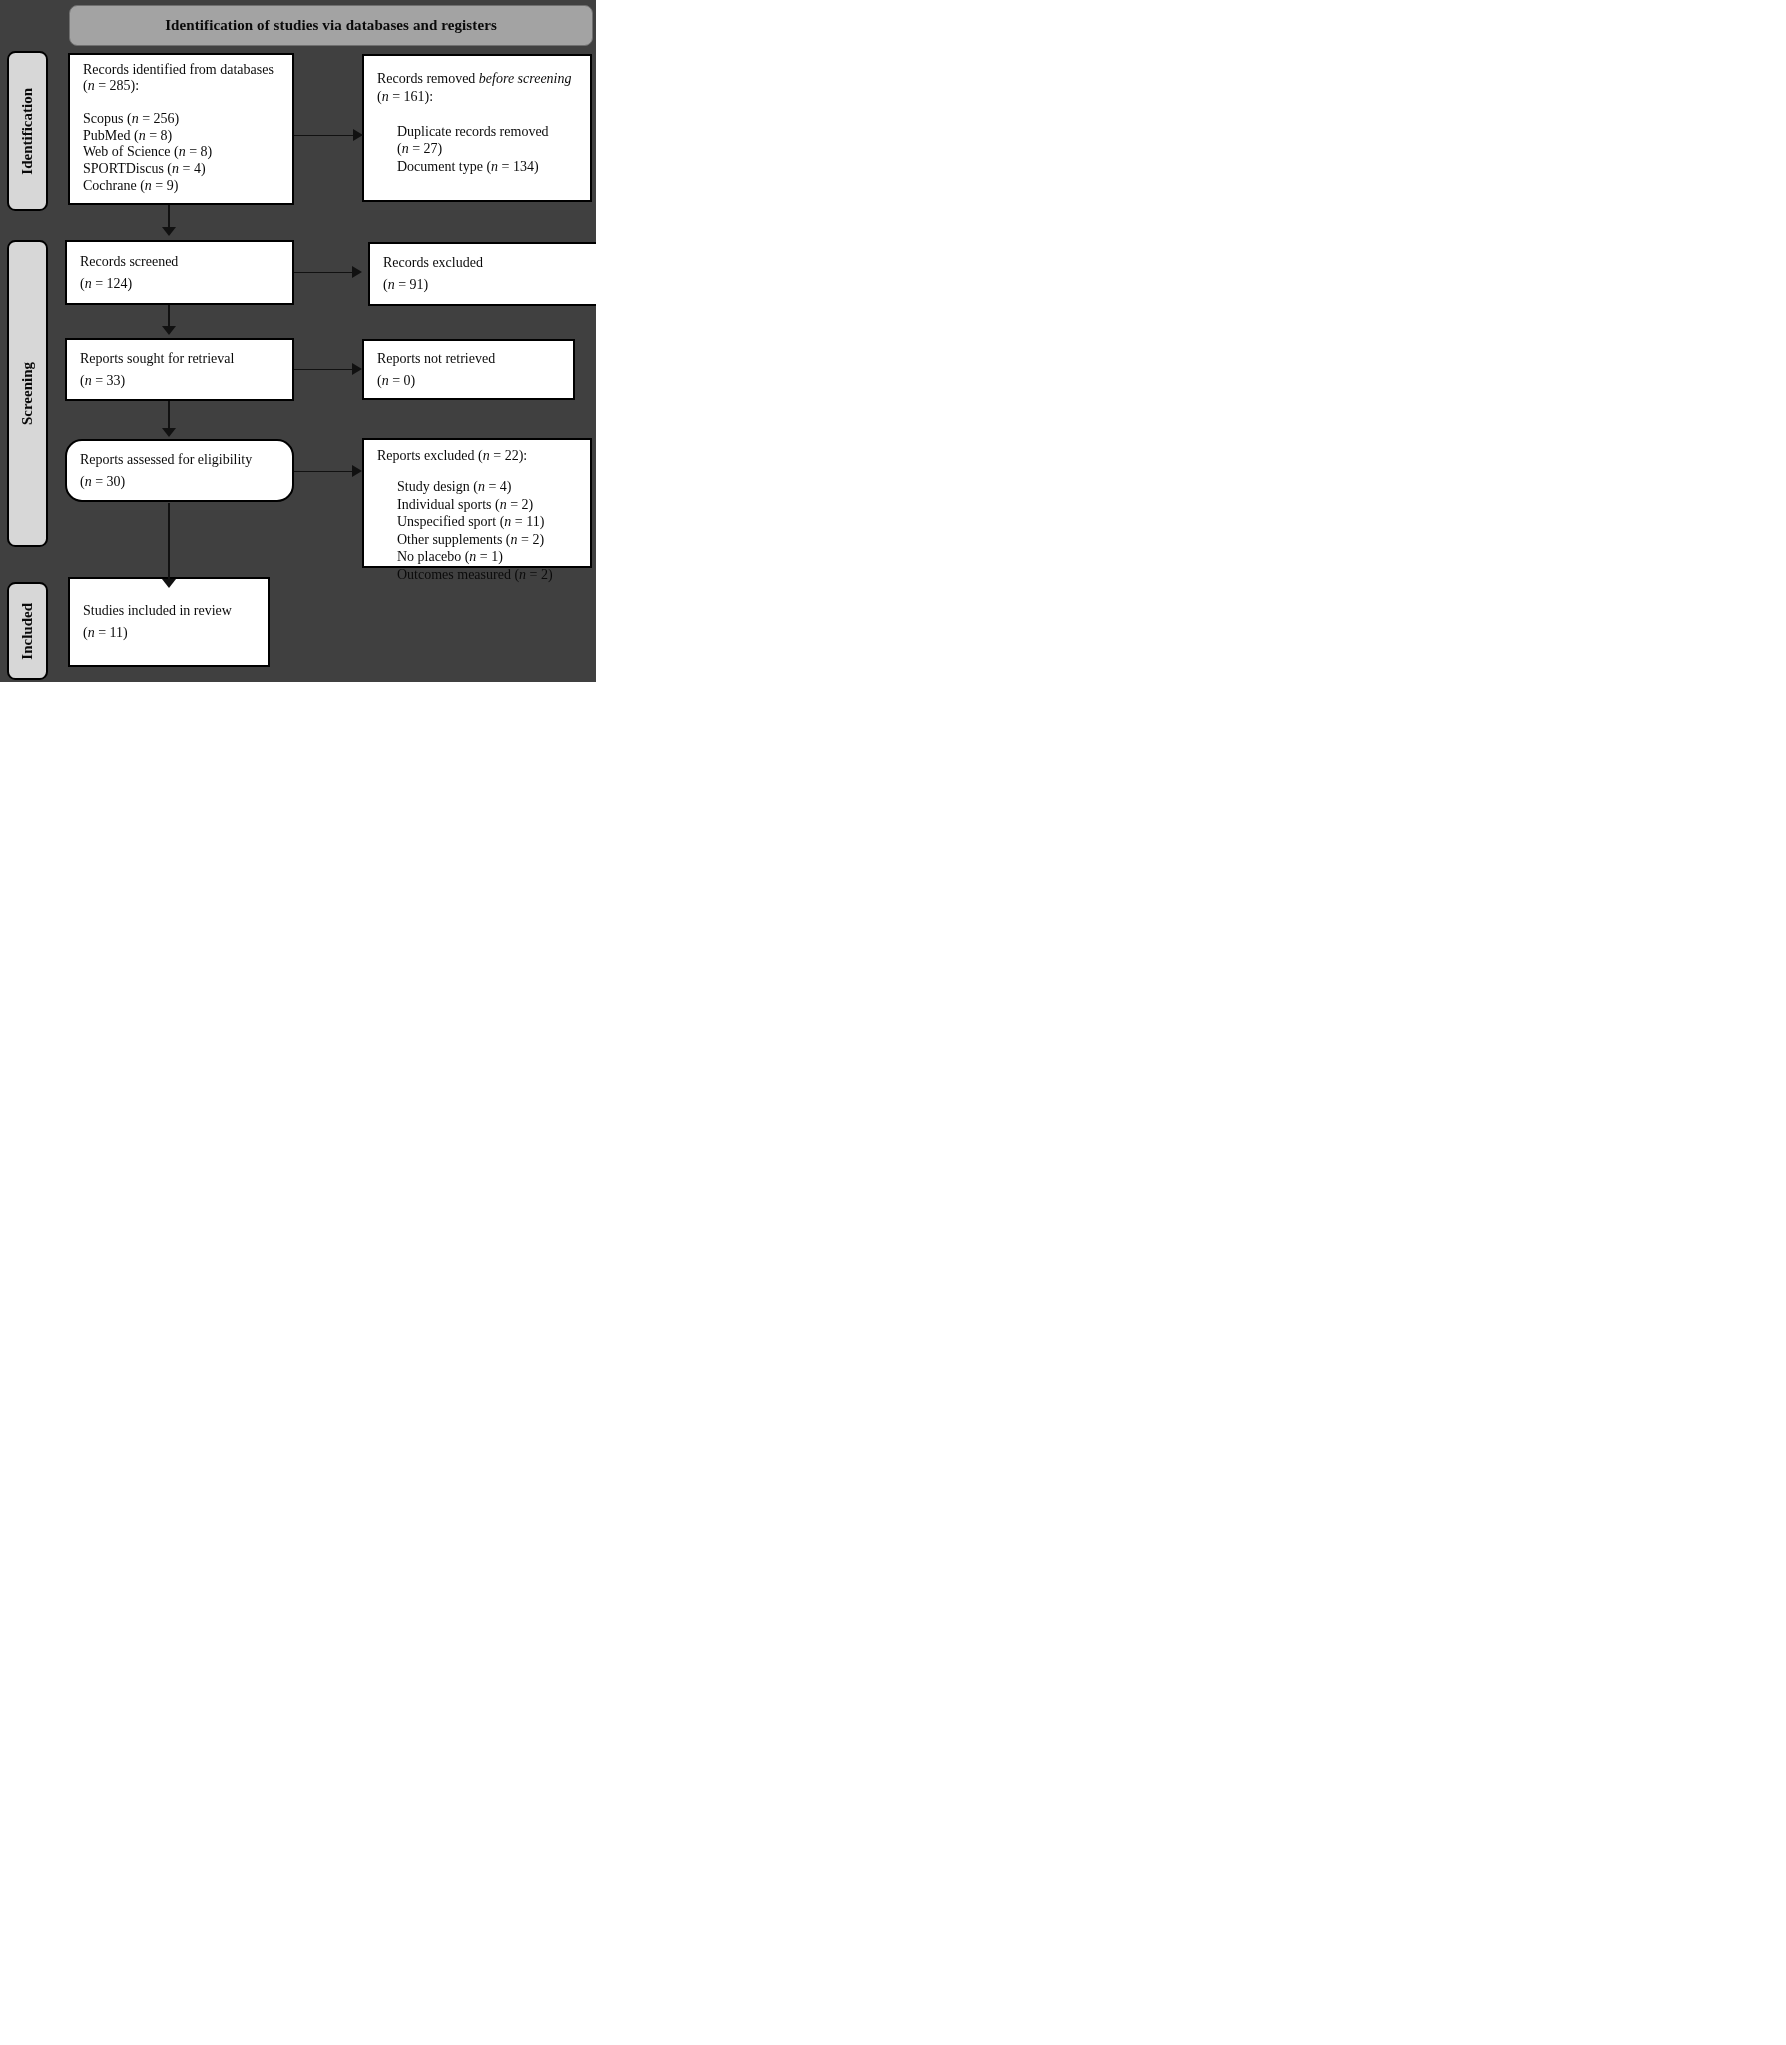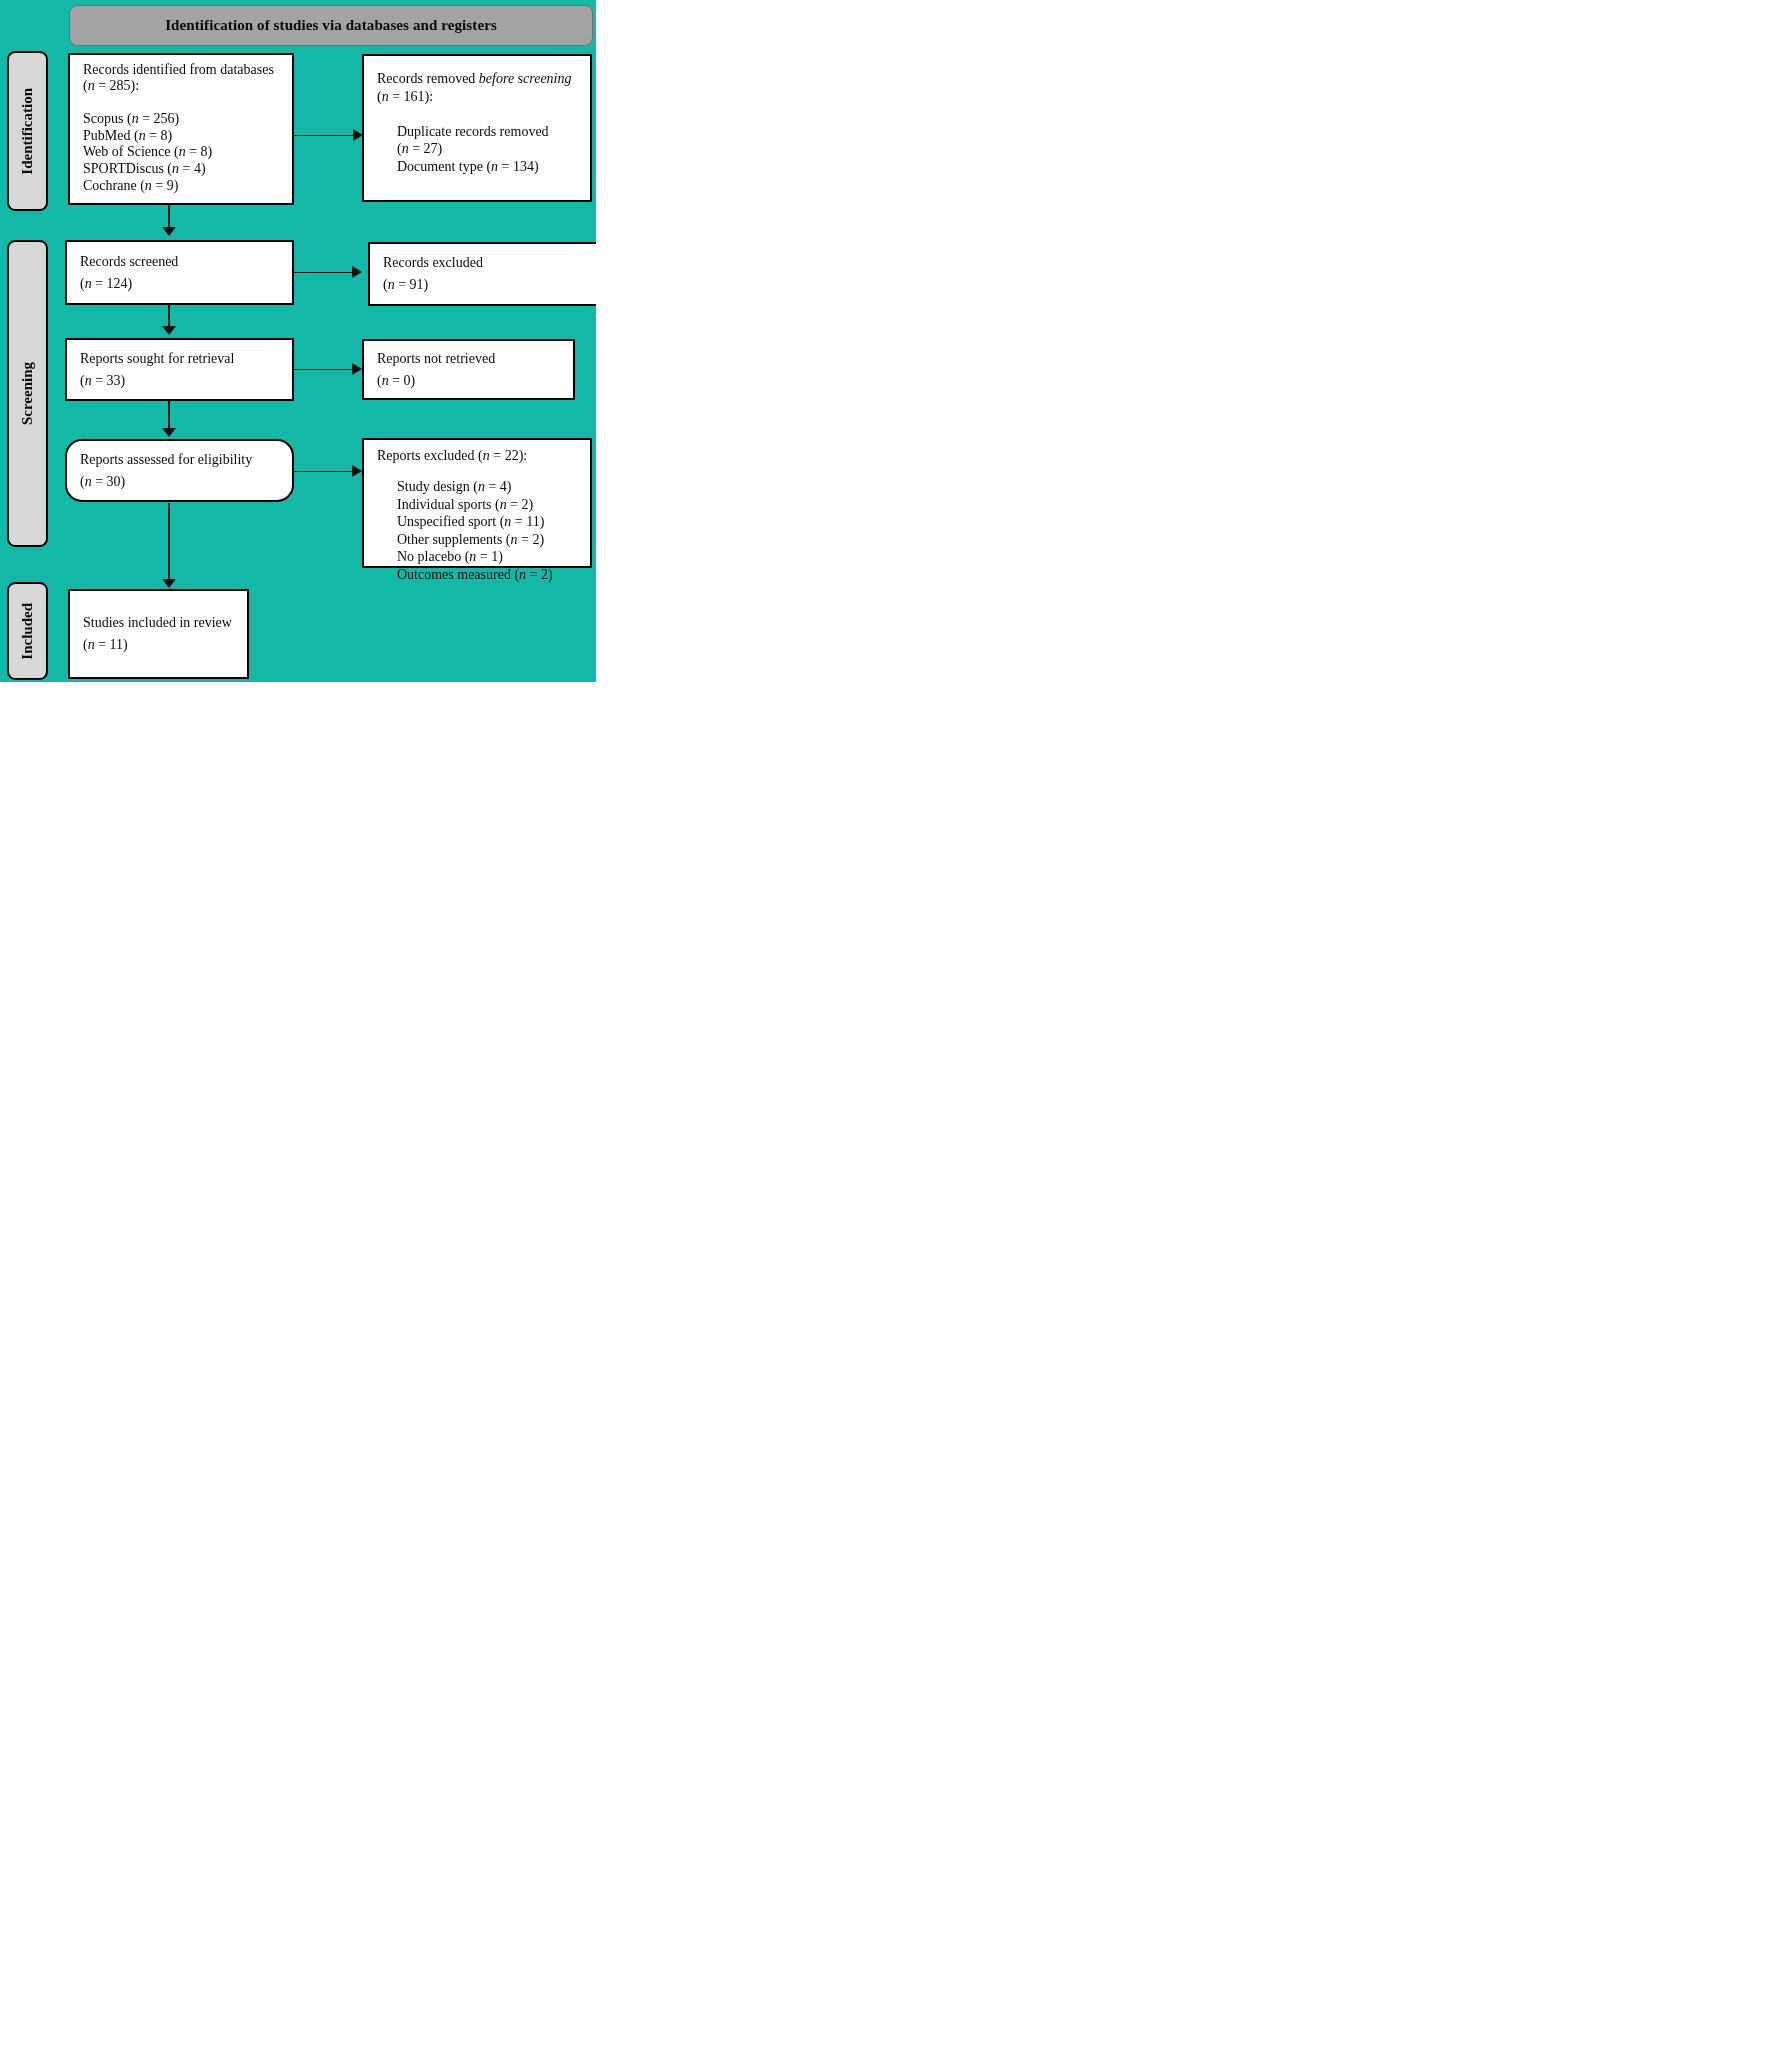--- a/index.html
+++ b/index.html
@@ -1,17 +1,17 @@
 <!DOCTYPE html>
 <html style="font-size:7.4px"><head>
 <meta charset="utf-8">
 <style>
   html,body{margin:0;padding:0;background:#ffffff;}
   body{font-family:"Liberation Serif","DejaVu Serif",serif;color:#0a0a0a;}
-  #stage{position:relative;width:596px;height:682px;background:#14b8a6;overflow:hidden;}
+  #stage{position:relative;width:596px;height:682px;background:#404040;overflow:hidden;}
 
   
   .banner{
     position:absolute;left:69px;top:4.6px;width:524px;height:41px;
     background:#a3a3a3;border:1.8px solid #6f6f6f;border-radius:8.3px;
     display:flex;align-items:center;justify-content:center;
     box-sizing:border-box;
   }
   .banner span{font-weight:bold;font-size:15px;letter-spacing:0.1px;}
 
@@ -49,21 +49,21 @@
   .two-line{justify-content:center;}
   .two-line .tline{line-height:22px;min-height:22px;}
 
   #box-l2{left:65px;top:240px;width:229px;height:65px;}
   #box-r2{left:362px;top:242px;width:230px;height:64px;margin-left:6px;}
   #box-l3{left:65px;top:338px;width:229px;height:63px;}
   #box-r3{left:362px;top:339px;width:213px;height:61px;}
   #box-l4{left:65px;top:439px;width:229px;height:63px;border-radius:17px;}
   #box-r4{left:362px;top:438px;width:230px;height:130px;padding-top:6.5px;}
   #box-r4 .tline.gap{min-height:14px;}
-  #box-l5{left:68px;top:589px;width:181px;height:90px;}
+  #box-l5{left:68px;top:577px;width:202px;height:90px;}
 
   
   .harrow{position:absolute;height:13px;}
   .harrow .shaft{position:absolute;left:0;top:5.5px;height:1.8px;background:#111;}
   .harrow .head{position:absolute;right:0;top:0;width:0;height:0;
     border-left:10px solid #111;border-top:6.5px solid transparent;border-bottom:6.5px solid transparent;}
   .varrow{position:absolute;width:14px;}
   .varrow .shaft{position:absolute;top:0;left:6px;width:1.8px;background:#111;}
   .varrow .head{position:absolute;bottom:0;left:0;width:0;height:0;
     border-top:9.2px solid #111;border-left:7px solid transparent;border-right:7px solid transparent;}

